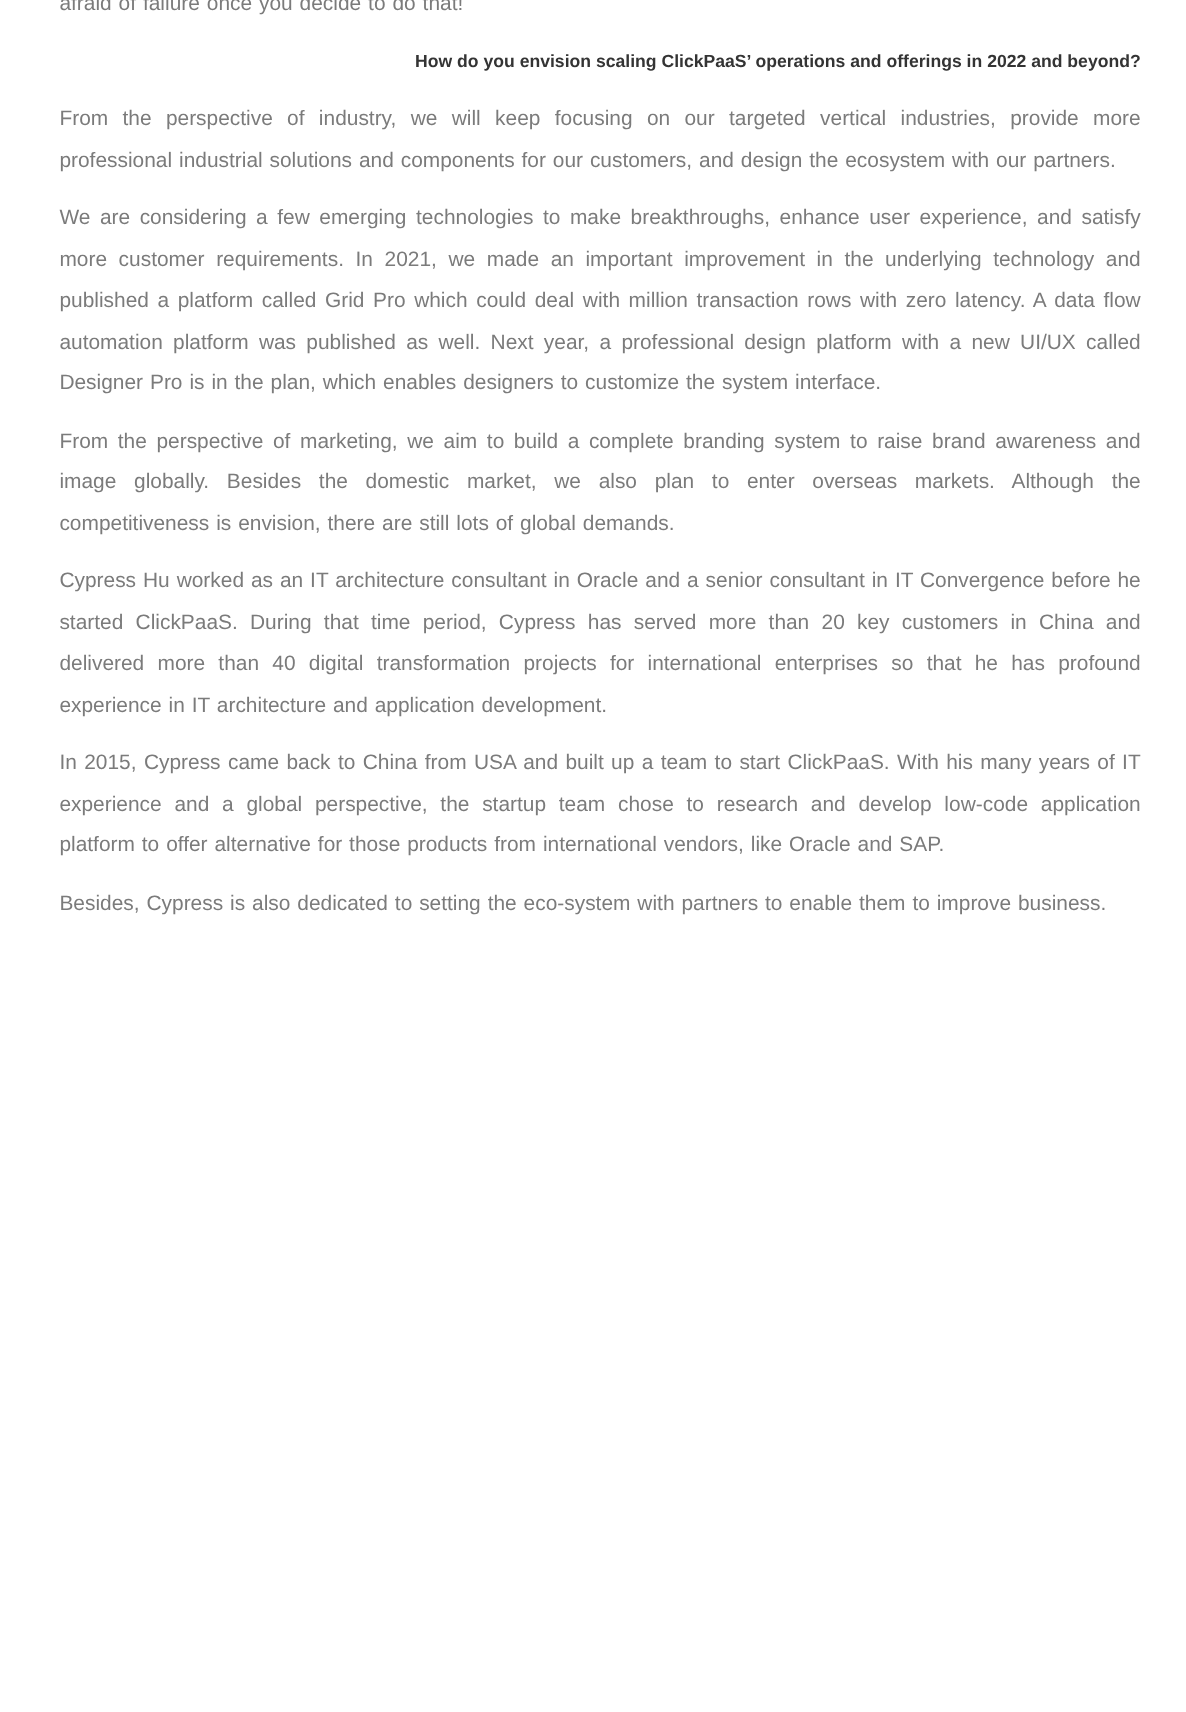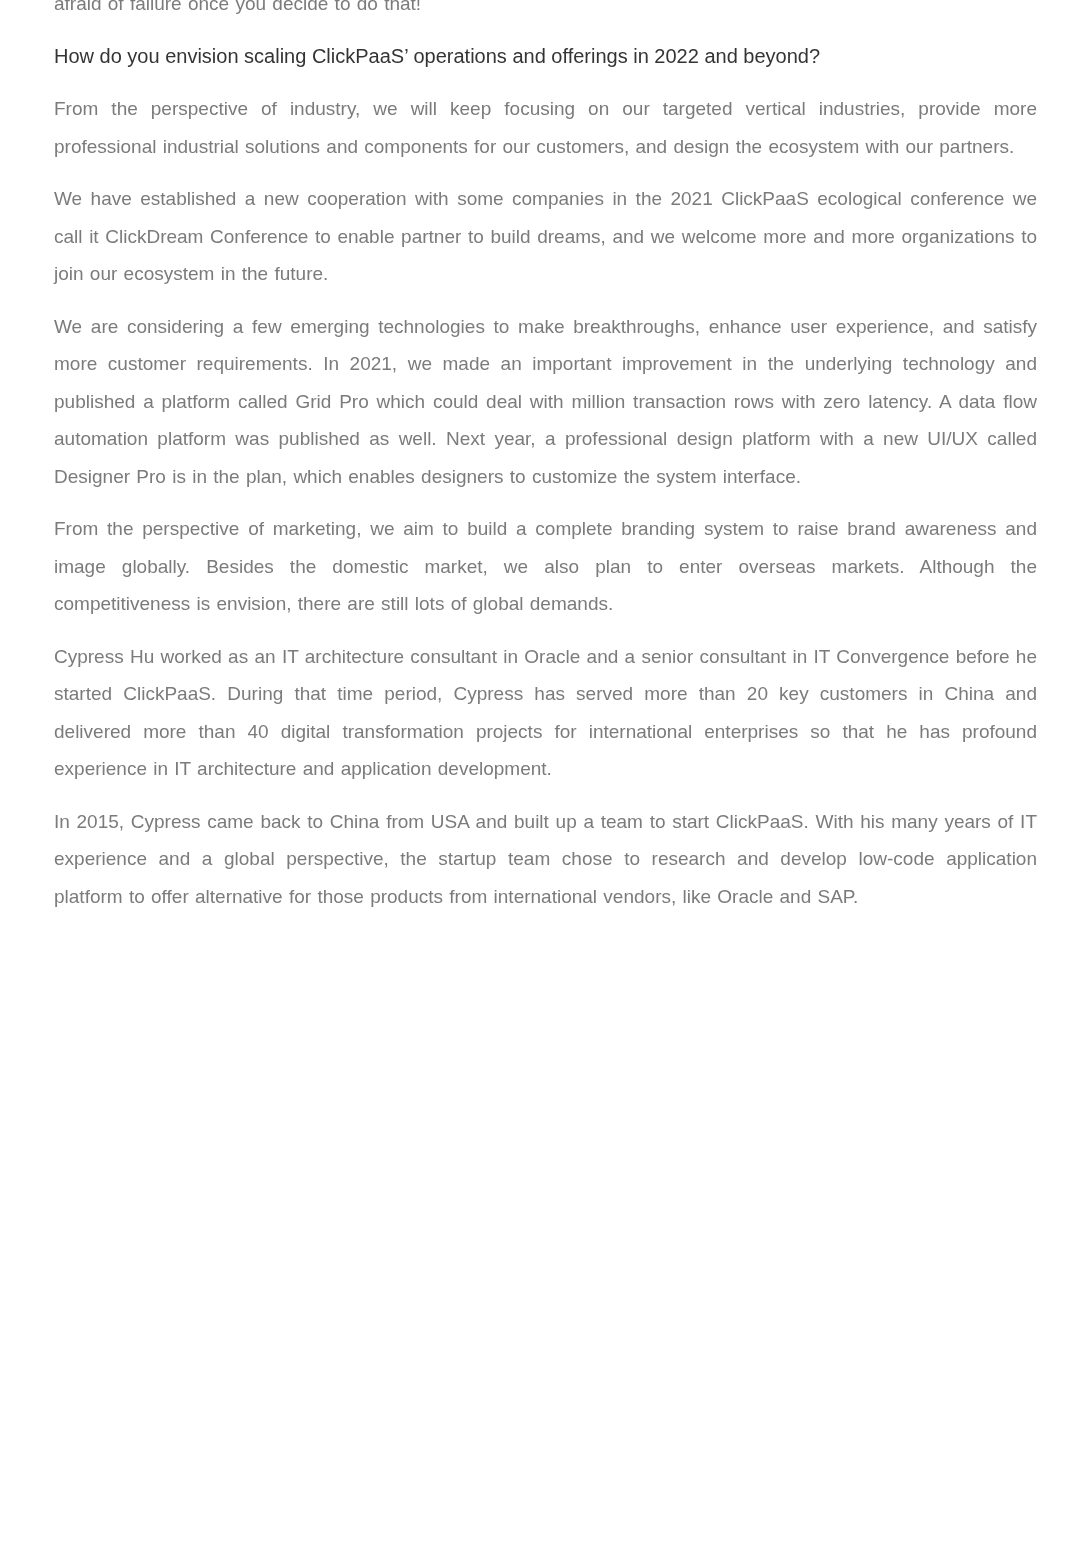--- a/index.html
+++ b/index.html
@@ -22,47 +22,47 @@
     color: #7b7b7b;
     text-align: justify;
     margin: 0 0 15px 0;
     word-spacing: 1px;
   }
   .para.clipped-top {
     margin-top: -15px; 
     text-align: left;
   }
   .heading {
-    font-size: 20px;
+    font-size: 16px;
     line-height: 37.5px;
-    font-weight: normal;
+    font-weight: bold;
     color: #343434;
-    text-align: left;
+    text-align: right;
     margin: 0 0 15px 0;
   }
 </style>
 </head>
 <body>
 
 <div class="article">
 
   <p class="para clipped-top">afraid of failure once you decide to do that!</p>
 
   <h2 class="heading">How do you envision scaling ClickPaaS’ operations and offerings in 2022 and beyond?</h2>
 
   <p class="para">From the perspective of industry, we will keep focusing on our targeted vertical industries, provide more professional industrial solutions and components for our customers, and design the ecosystem with our partners.</p>
 
-  <p class="para">We have established a new cooperation with some companies in the 2021 ClickPaaS ecological conference we call it ClickDream Conference to enable partner to build dreams, and we welcome more and more organizations to join our ecosystem in the future.</p>
 
   <p class="para">We are considering a few emerging technologies to make breakthroughs, enhance user experience, and satisfy more customer requirements. In 2021, we made an important improvement in the underlying technology and published a platform called Grid Pro which could deal with million transaction rows with zero latency. A data flow automation platform was published as well. Next year, a professional design platform with a new UI/UX called Designer Pro is in the plan, which enables designers to customize the system interface.</p>
 
   <p class="para">From the perspective of marketing, we aim to build a complete branding system to raise brand awareness and image globally. Besides the domestic market, we also plan to enter overseas markets. Although the competitiveness is envision, there are still lots of global demands.</p>
 
 
   <p class="para">Cypress Hu worked as an IT architecture consultant in Oracle and a senior consultant in IT Convergence before he started ClickPaaS. During that time period, Cypress has served more than 20 key customers in China and delivered more than 40 digital transformation projects for international enterprises so that he has profound experience in IT architecture and application development.</p>
 
   <p class="para">In 2015, Cypress came back to China from USA and built up a team to start ClickPaaS. With his many years of IT experience and a global perspective, the startup team chose to research and develop low-code application platform to offer alternative for those products from international vendors, like Oracle and SAP.</p>
 
 
 
 
+  <p class="para">Besides, Cypress is also dedicated to setting the eco-system with partners to enable them to improve business.</p>
 
 </div>
 
 </body></html>

